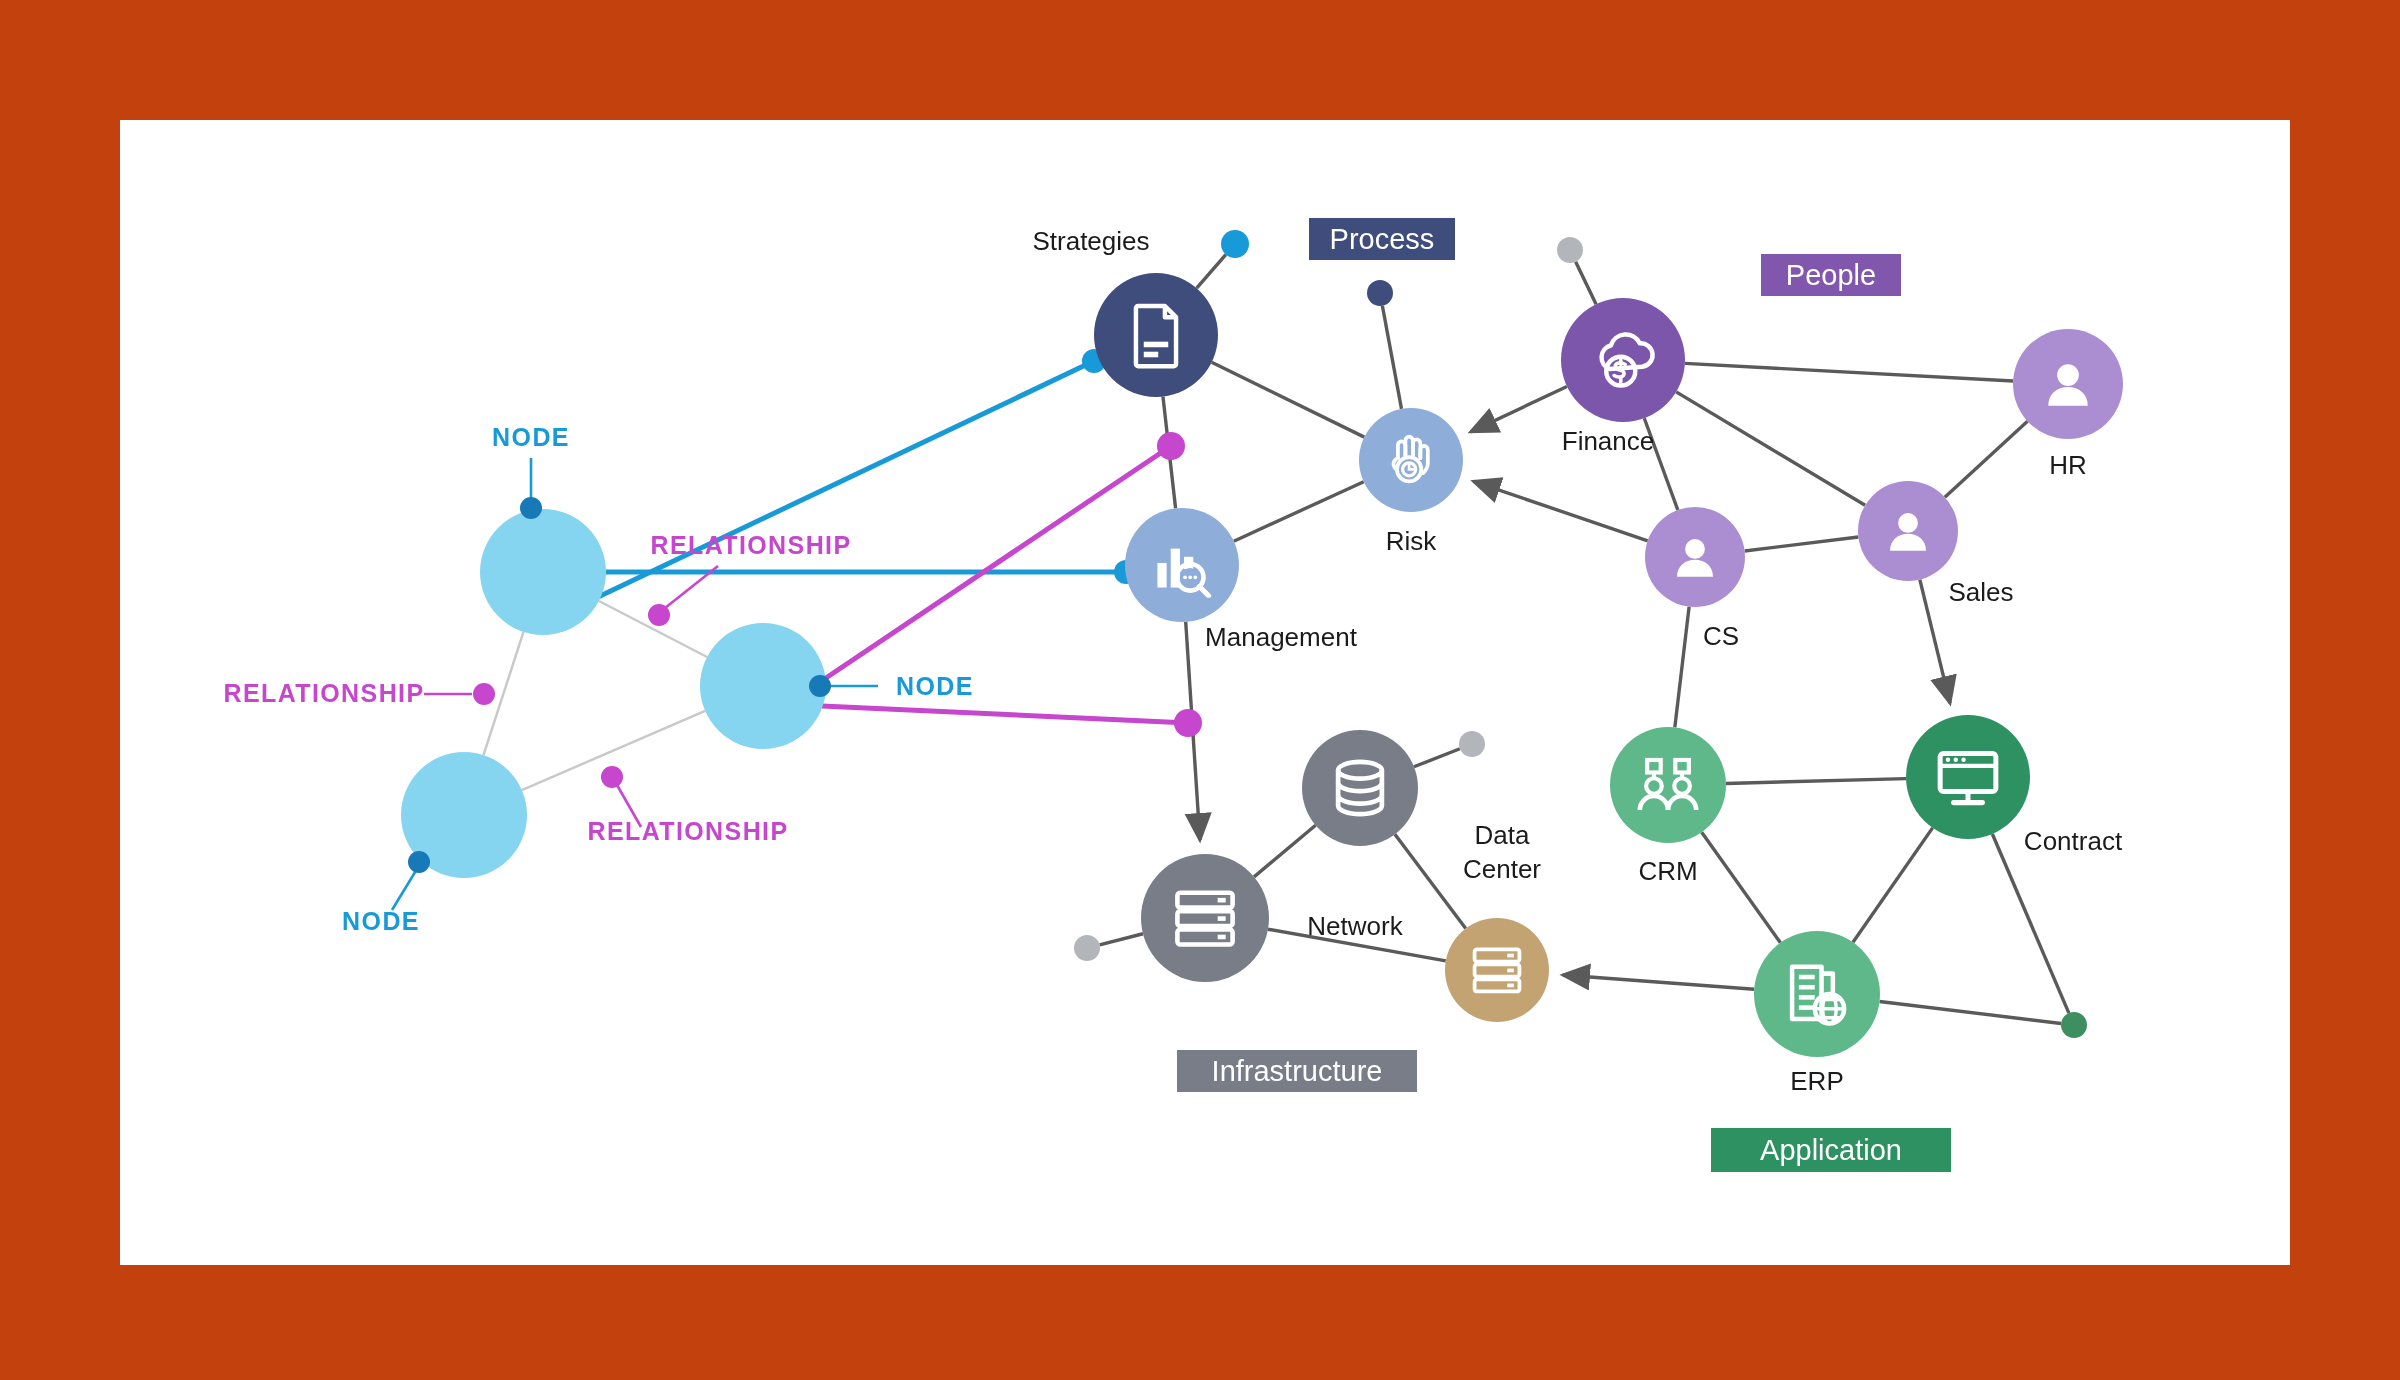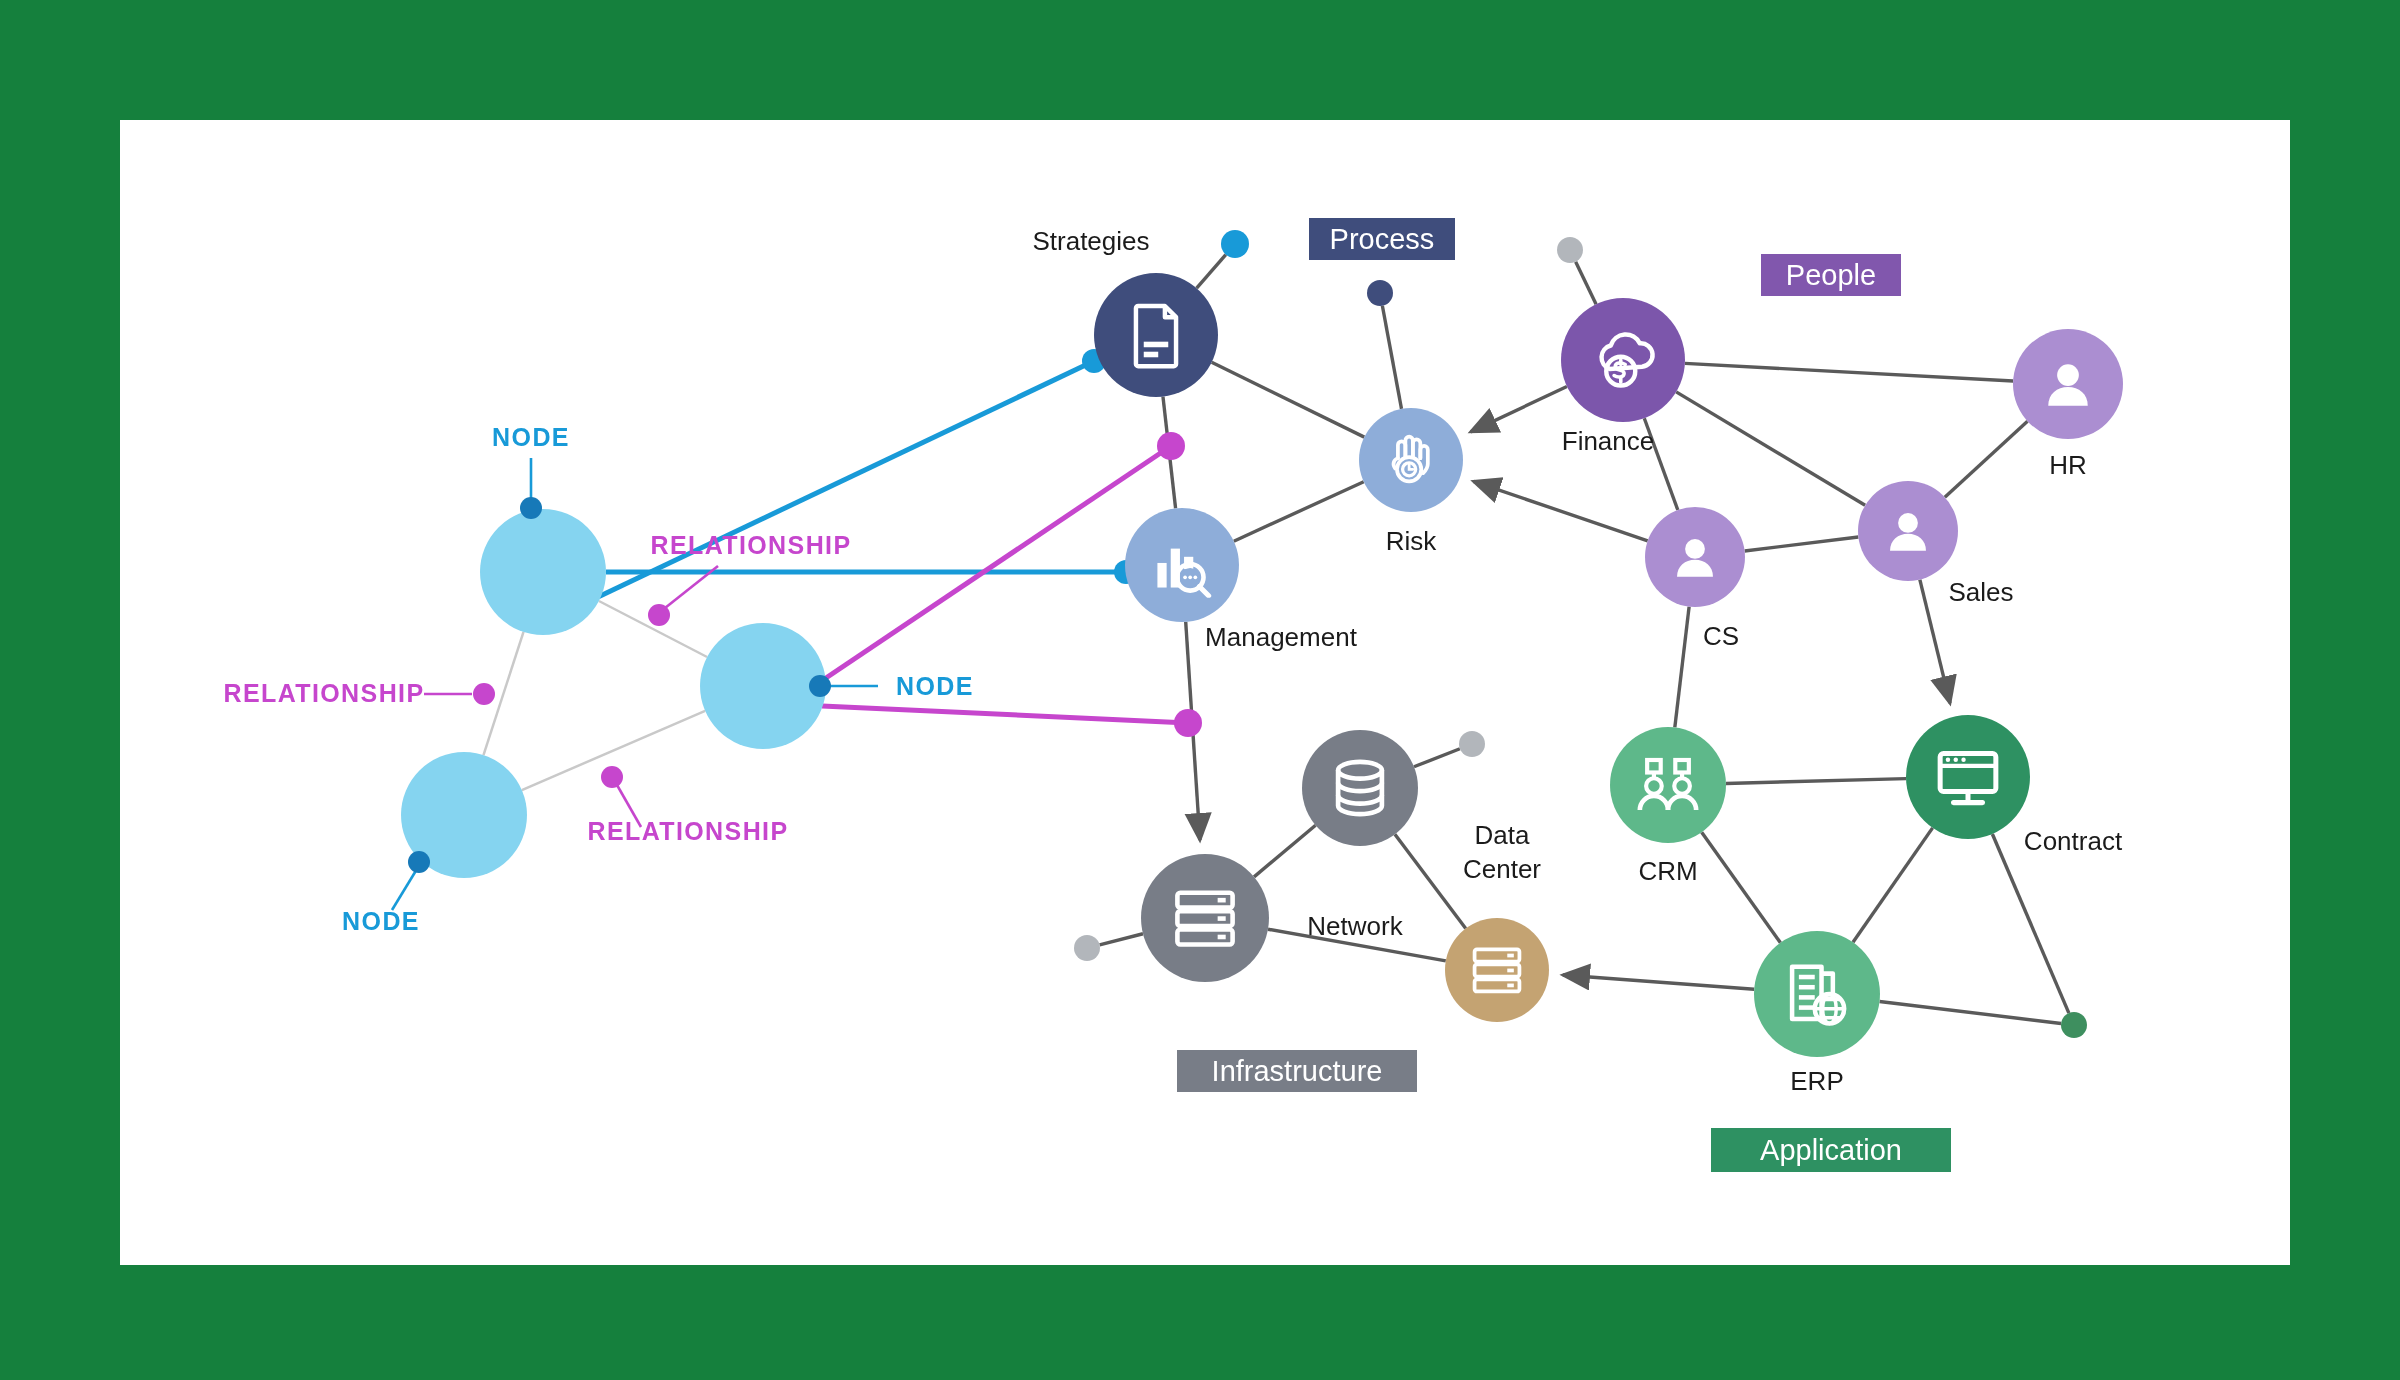--- a/index.html
+++ b/index.html
@@ -5,21 +5,21 @@
   html, body {
     margin: 0;
     padding: 0;
     background: #f4f6f8;
     font-family: "Liberation Sans", sans-serif;
   }
   #stage {
     position: relative;
     width: 2400px;
     height: 1380px;
-    background: #15803d;
+    background: #c2410c;
     overflow: hidden;
     text-align: right;
   }
   #canvas-card {
     position: absolute;
     left: 120px;
     top: 120px;
     width: 2170px;
     height: 1145px;
     background: #ffffff;

